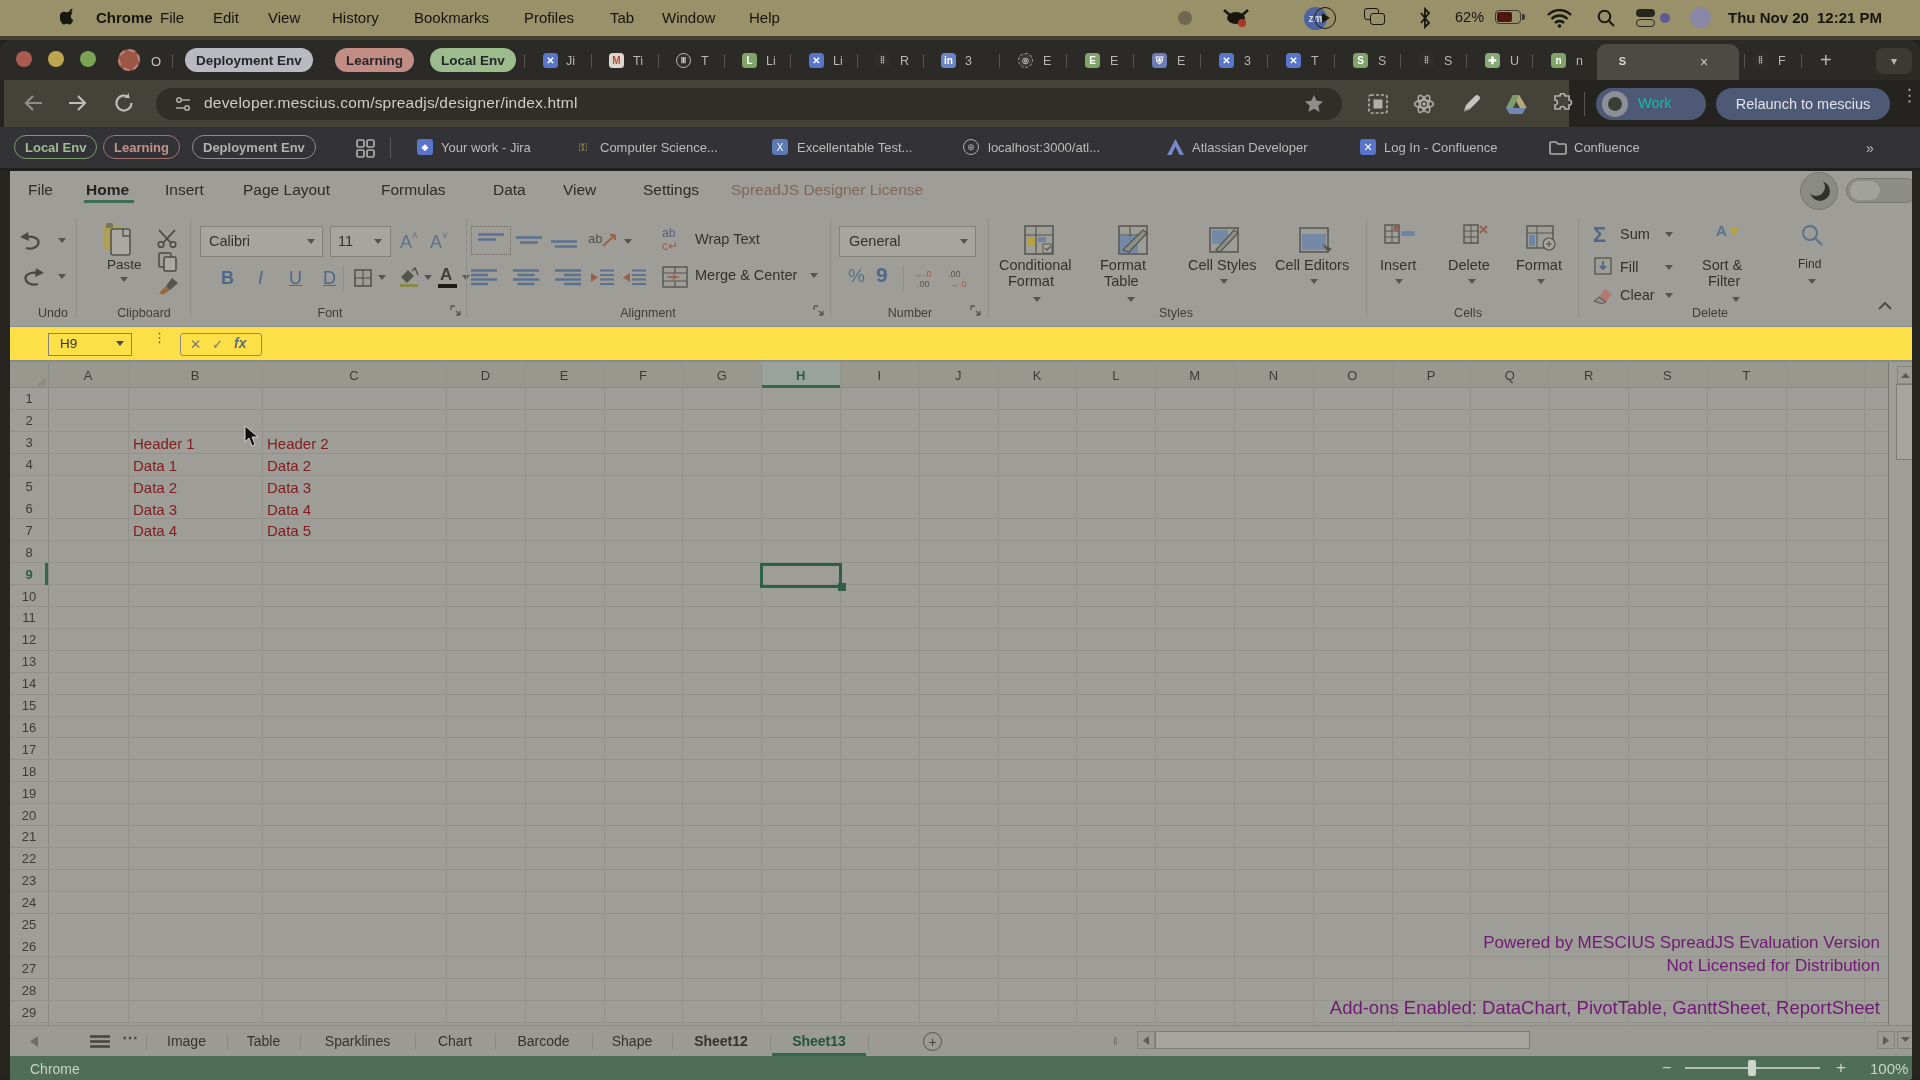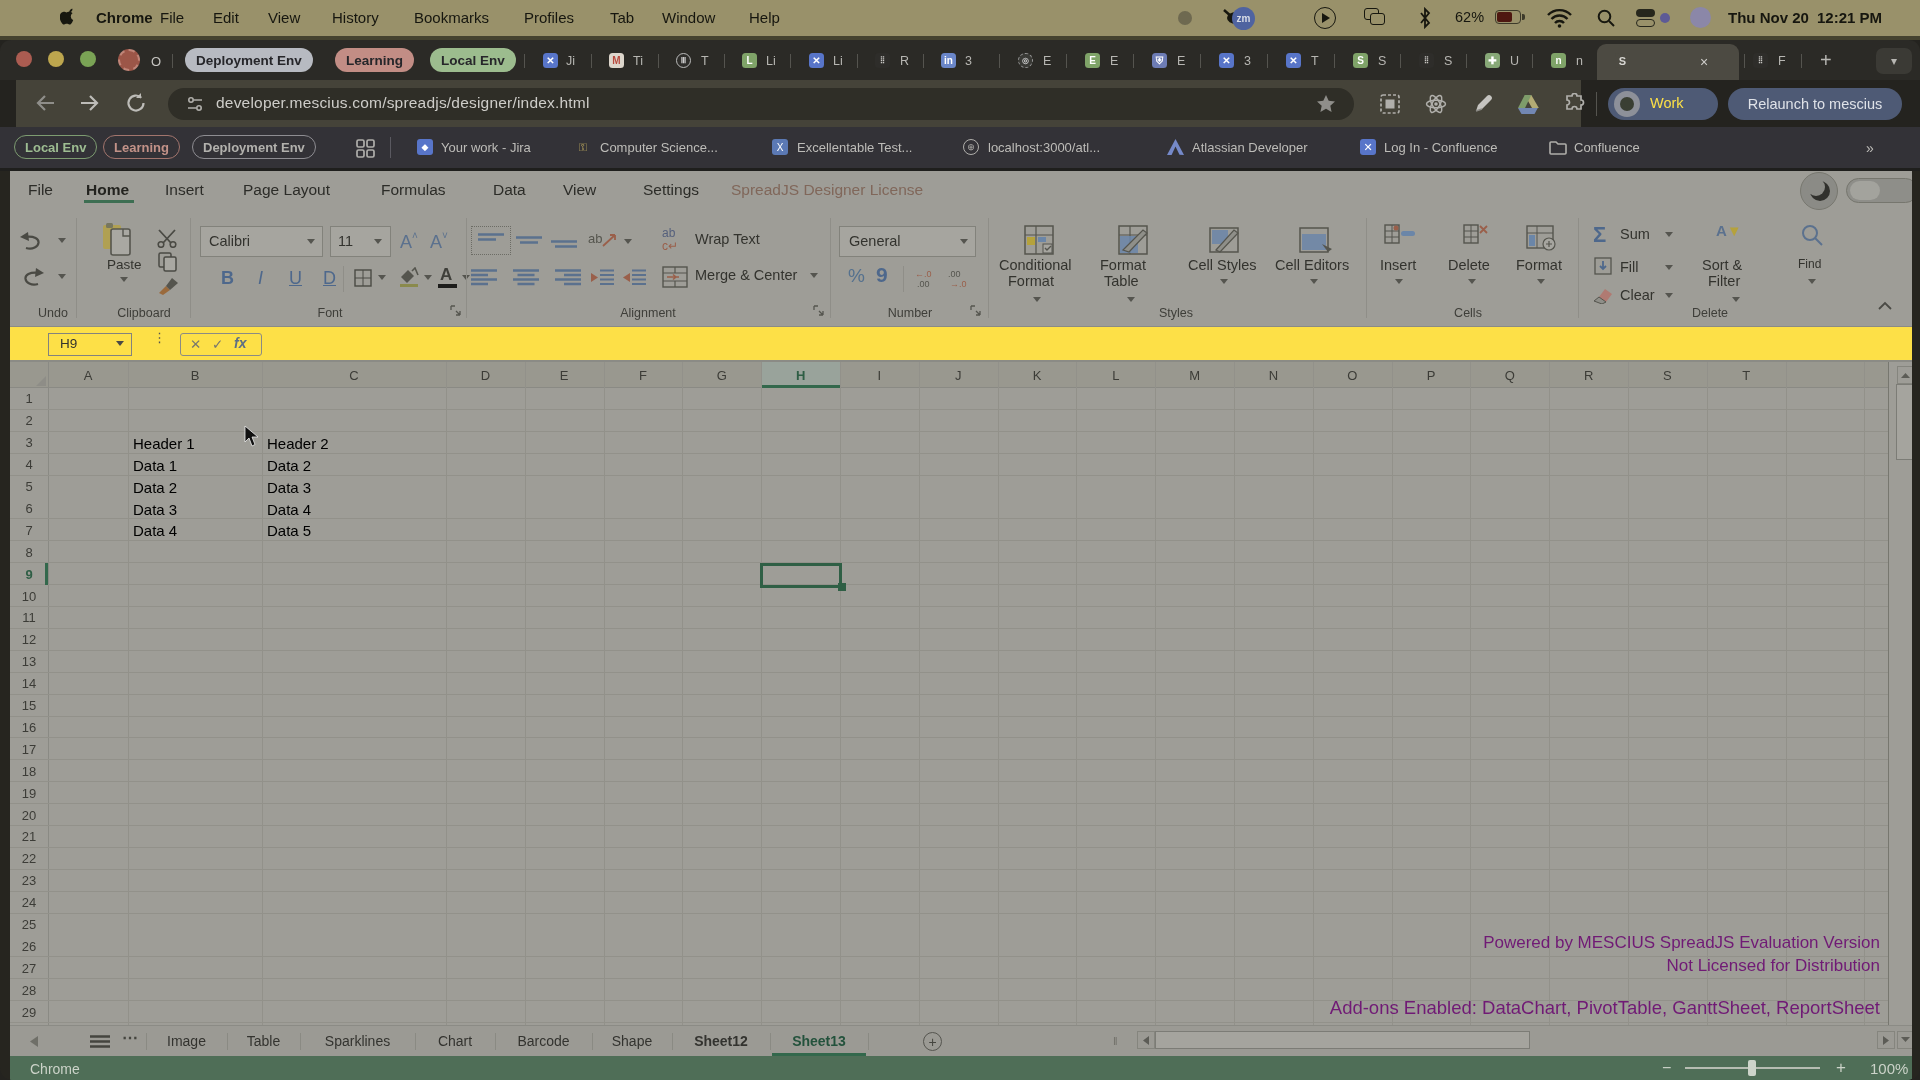--- a/index.html
+++ b/index.html
@@ -3,21 +3,21 @@
 *{margin:0;padding:0;box-sizing:border-box}
 html,body{width:1920px;height:1080px;overflow:hidden}
 body{position:relative;font-family:"Liberation Sans",sans-serif;background:#24231f}
 .ab{position:absolute}
 .ctr{display:flex;align-items:center;justify-content:center}
 
 #menubar{left:0;top:0;width:1920px;height:36px;background:#99916a;color:#16160f;font-size:15px}
 #menubar .mi{position:absolute;top:9px;white-space:nowrap}
 
 #tabstrip{left:0;top:40px;width:1920px;height:40px;background:#2b2a26;border-radius:11px 11px 0 0}
-#toolbar{left:16px;top:80px;width:1565px;height:47px;background:#454339}
+#toolbar{left:4px;top:80px;width:1565px;height:47px;background:#454339}
 #bookmarks{left:0;top:127px;width:1920px;height:41px;background:#333237}
 .tl{width:16px;height:16px;border-radius:50%;position:absolute;top:11px}
 .gpill{position:absolute;top:8px;height:24px;border-radius:12px;font-size:13.5px;display:flex;align-items:center;padding:0 11px;color:#26262a;font-weight:700}
 .tfav{position:absolute;top:13px;width:15px;height:15px;border-radius:3.5px;font-size:10px;color:#fff;display:flex;align-items:center;justify-content:center;font-weight:700}
 .tlbl{position:absolute;top:14px;font-size:12.5px;color:#b7b6b2}
 .tsep{position:absolute;top:14px;width:1px;height:14px;background:#55544f}
 .bsep{position:absolute;width:1px;background:#5a5960}
 .bpill{position:absolute;top:8px;height:24px;border-radius:12px;border:1.5px solid;display:flex;align-items:center;padding:0 10px;font-size:13px;font-weight:700}
 .bitem{position:absolute;top:13px;font-size:13px;color:#bdbcb8;white-space:nowrap}
 .bfav{position:absolute;top:12px;width:16px;height:16px;border-radius:3px;font-size:11px;color:#fff;display:flex;align-items:center;justify-content:center}
@@ -25,21 +25,21 @@
 #page{left:10px;top:171px;width:1902px;height:909px;background:#9e9d97}
 .rtab{position:absolute;top:0;font-size:15.5px;color:#2c2c28;white-space:nowrap}
 .glabel{position:absolute;top:97px;font-size:12.5px;color:#3e3e39;white-space:nowrap;transform:translateX(-50%)}
 .gsep{position:absolute;top:9px;width:1px;height:100px;background:#8f8e88}
 .rtext{position:absolute;font-size:13.5px;color:#33332e;white-space:nowrap}
 .dd{position:absolute;width:0;height:0;border-left:4px solid transparent;border-right:4px solid transparent;border-top:5px solid #55554f}
 
 
 .colh{position:absolute;top:0;height:26px;font-size:13px;color:#3c3c37;display:flex;align-items:center;justify-content:center}
 .rown{position:absolute;left:0;width:38px;height:21.9px;font-size:13px;color:#3c3c37;display:flex;align-items:center;justify-content:center}
-.cellt{position:absolute;font-size:15px;color:#000000;white-space:nowrap}
+.cellt{position:absolute;font-size:15px;color:#7f1d1d;white-space:nowrap}
 .wm{position:absolute;right:32px;text-align:right;color:#701a75;white-space:nowrap}
 .stab{position:absolute;top:0;height:100%;display:flex;align-items:center;justify-content:center;font-size:14px;color:#33332f}
 </style></head><body>
 
 <div id="menubar" class="ab">
  <svg class="ab" style="left:60px;top:8px" width="18" height="20" viewBox="0 0 18 20">
       <path d="M13.5 10.6c0-2.6 2.1-3.8 2.2-3.9-1.2-1.8-3.1-2-3.7-2-1.6-.2-3.1.9-3.9.9-.8 0-2-.9-3.4-.9C3 4.8 1.4 5.8.5 7.4c-1.9 3.2-.5 8 1.3 10.6.9 1.3 1.9 2.7 3.3 2.7 1.3-.1 1.8-.9 3.4-.9 1.6 0 2 .9 3.4.8 1.4 0 2.3-1.3 3.2-2.6 1-1.5 1.4-2.9 1.4-3-.1 0-2.9-1.1-3-4.4z" transform="scale(.8)" fill="#17170f"></path>
       <path d="M10.8 2.9c.7-.9 1.2-2.1 1.1-3.3-1 0-2.3.7-3 1.6-.7.8-1.3 2-1.1 3.2 1.1.1 2.3-.6 3-1.5z" transform="translate(3,1) scale(.8)" fill="#17170f"></path>
     </svg>
  <span class="mi" style="left:96px;font-weight:700">Chrome</span>
@@ -51,21 +51,21 @@
  <span class="mi" style="left:524px">Profiles</span>
  <span class="mi" style="left:610px">Tab</span>
  <span class="mi" style="left:662px">Window</span>
  <span class="mi" style="left:749px">Help</span>
  <span class="ab" style="left:1178px;top:11px;width:14px;height:14px;border-radius:50%;background:#6e6950"></span>
  <svg class="ab" style="left:1222px;top:8px" width="28" height="20">
       <ellipse cx="14" cy="10" rx="9" ry="6" fill="#17170f"></ellipse>
       <circle cx="20" cy="15" r="4" fill="#a8372e"></circle>
       <path d="M2 2l8 7M26 2l-8 7" stroke="#17170f" stroke-width="2.5"></path>
     </svg>
- <span class="ab ctr" style="left:1232px;top:7px;width:23px;height:23px;border-radius:50%;background:#4f63a0;color:#d8dce6;font-size:10px;font-weight:700">zm</span>
+ <span class="ab ctr" style="left:1304px;top:7px;width:23px;height:23px;border-radius:50%;background:#4f63a0;color:#d8dce6;font-size:10px;font-weight:700">zm</span>
  <span class="ab" style="left:1314px;top:7px;width:22px;height:22px;border-radius:50%;border:1.7px solid #17170f"></span>
  <span class="ab" style="left:1322px;top:13px;width:0;height:0;border-left:8px solid #17170f;border-top:5px solid transparent;border-bottom:5px solid transparent"></span>
  <span class="ab" style="left:1364px;top:8px;width:15px;height:12px;border:1.8px solid #17170f;border-radius:3px"></span>
  <span class="ab" style="left:1370px;top:13px;width:15px;height:12px;border:1.8px solid #17170f;border-radius:3px;background:#99916a"></span>
  <svg class="ab" style="left:1418px;top:7px" width="14" height="22" viewBox="0 0 14 22">
       <path d="M3 6l8 10-4 4V2l4 4-8 10" stroke="#17170f" stroke-width="1.8" fill="none"></path>
     </svg>
  <span class="mi" style="left:1455px;font-size:14.5px">62%</span>
  <span class="ab" style="left:1495px;top:10px;width:26px;height:14px;border:1.5px solid #3d3a2a;border-radius:4px"></span>
  <span class="ab" style="left:1497px;top:12px;width:15px;height:10px;border-radius:2px;background:#4e1710"></span>
@@ -195,21 +195,21 @@
       <path d="M7.7 2L1 15h7l6.3-13z" fill="#7e9c6a"></path>
       <path d="M1 15l3.5 6h13l3.3-6z" fill="#7287b3"></path>
     </svg>
  <svg class="ab" style="left:1547px;top:13px" width="22" height="22" viewBox="0 0 22 22">
       <path d="M9 3a2.5 2.5 0 0 1 5 0h4v4a2.5 2.5 0 0 1 0 5v4h-4a2.5 2.5 0 0 0-5 0H4v-4a2.5 2.5 0 0 0 0-5V3z" stroke="#b0afab" stroke-width="1.7" fill="none"></path>
     </svg>
  <span class="ab" style="left:1580px;top:12px;width:1px;height:24px;background:#55544f"></span>
  <span class="ab" style="left:1592px;top:8px;width:110px;height:32px;border-radius:16px;background:#4e5a75"></span>
  <span class="ab" style="left:1598px;top:11px;width:26px;height:26px;border-radius:50%;background:#8d9099"></span>
  <span class="ab" style="left:1604px;top:17px;width:14px;height:14px;border-radius:50%;background:#3a3f33"></span>
- <span class="ab" style="left:1634px;top:15px;font-size:14.5px;color:#fde047">Work</span>
+ <span class="ab" style="left:1634px;top:15px;font-size:14.5px;color:#14b8a6">Work</span>
  <span class="ab ctr" style="left:1712px;top:8px;width:174px;height:32px;border-radius:16px;background:#4e5a75;color:#dfe2e8;font-size:14.5px">Relaunch to mescius</span>
  <span class="ab" style="left:1897px;top:12px;color:#b0afab;font-size:17px;letter-spacing:0;line-height:8px">⋮</span>
 </div>
 <div id="bookmarks" class="ab">
  <span class="bpill" style="left:14px;border-color:#7d9c71;color:#9ebd92">Local Env</span>
  <span class="bpill" style="left:103px;border-color:#a2756d;color:#c29288">Learning</span>
  <span class="bpill" style="left:192px;border-color:#8e8d92;color:#b2b1ad">Deployment Env</span>
  <svg class="ab" style="left:356px;top:12px" width="19" height="19" viewBox="0 0 19 19">
       <rect x="1" y="1" width="7" height="7" rx="1.5" stroke="#b0afab" stroke-width="1.7" fill="none"></rect>
       <rect x="11" y="1" width="7" height="7" rx="1.5" stroke="#b0afab" stroke-width="1.7" fill="none"></rect>

